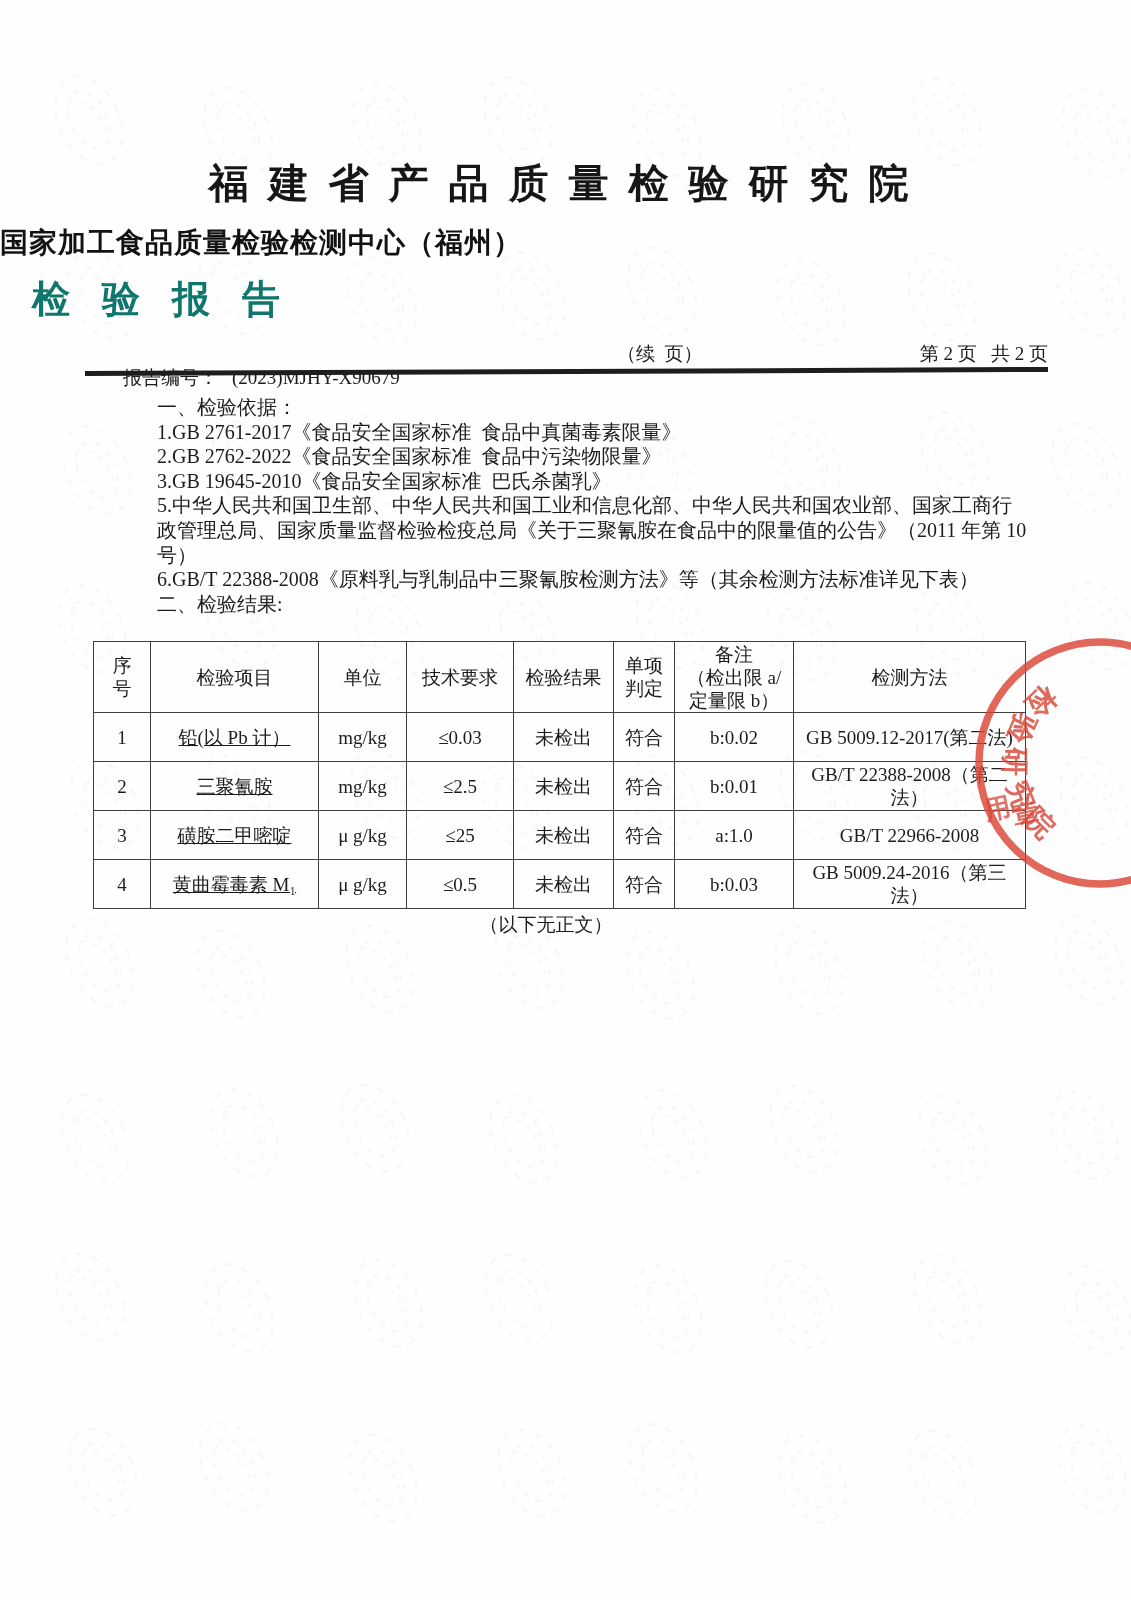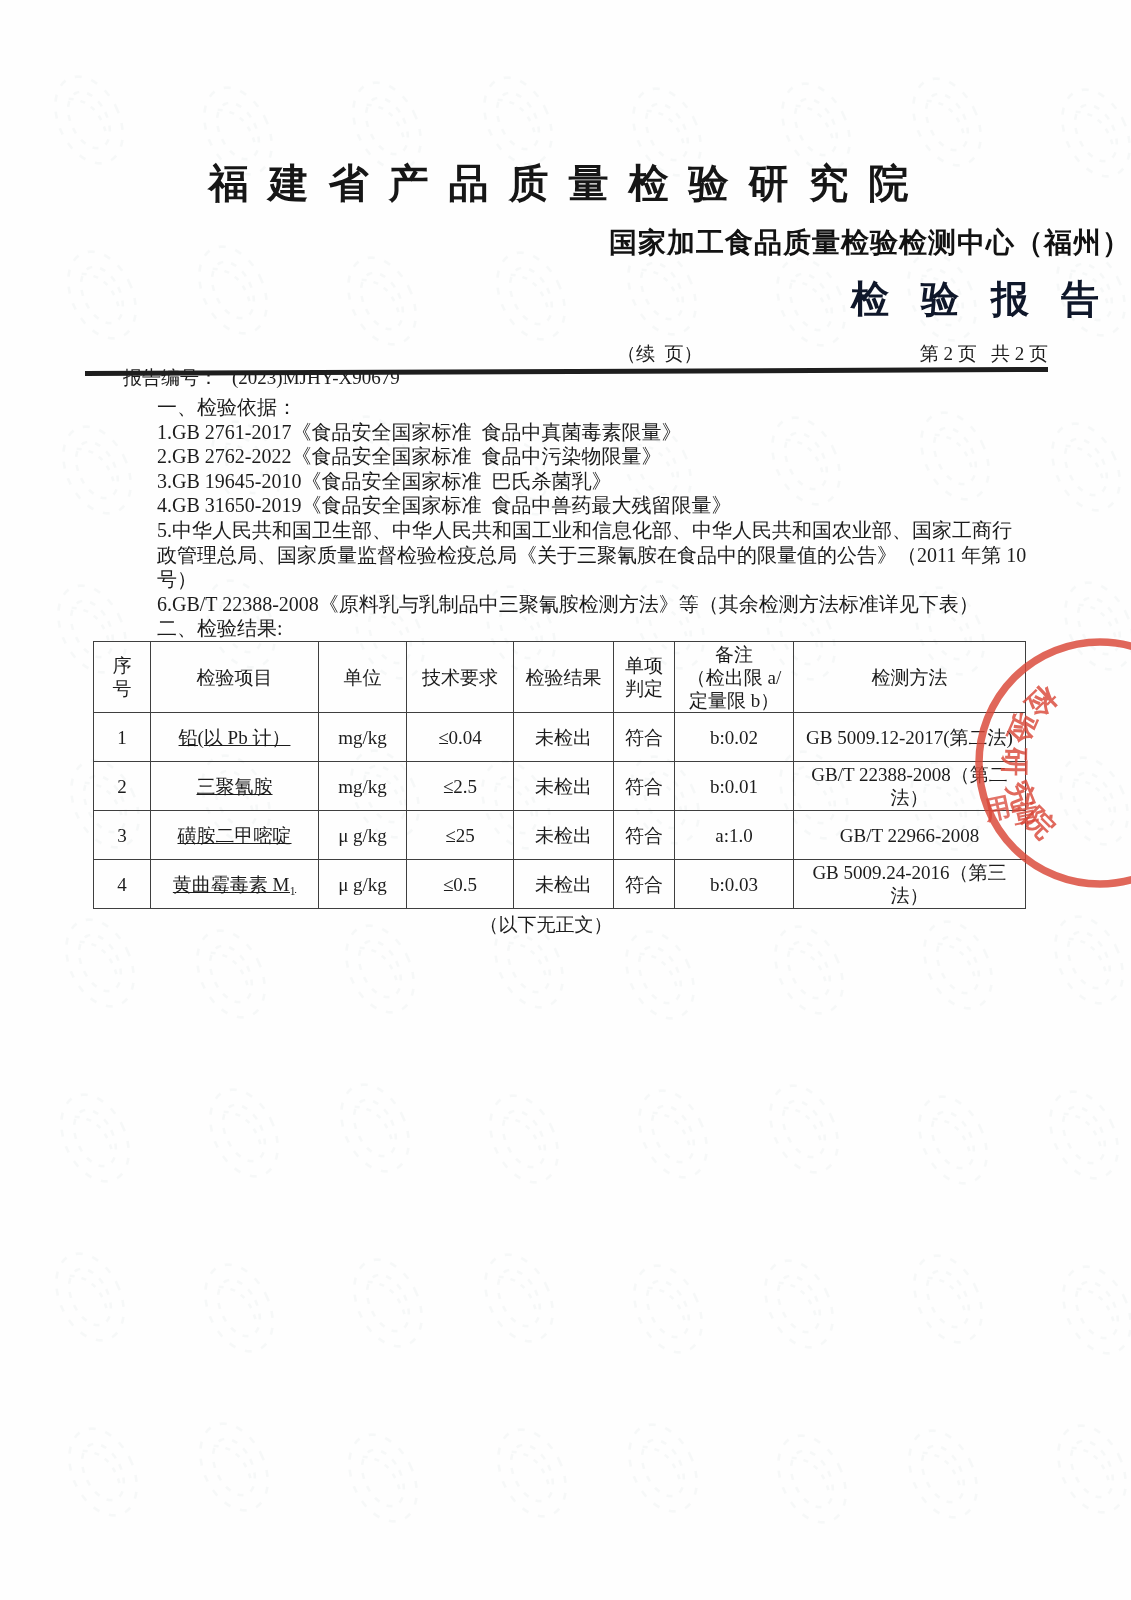--- a/index.html
+++ b/index.html
@@ -17,29 +17,29 @@
   .content{position:absolute;inset:0;z-index:1;}
 
   .title1{
     position:absolute;top:156px;left:0;width:100%;
     text-align:center;font-size:40px;font-weight:bold;
     letter-spacing:20px;padding-left:6px;box-sizing:border-box;
     color:#161616;
   }
   .title2{
     position:absolute;top:224px;left:0;width:100%;
-    text-align:right;font-size:28px;font-weight:bold;
+    text-align:left;font-size:28px;font-weight:bold;
     font-family:"Liberation Sans","DejaVu Sans",sans-serif;
     letter-spacing:1px;color:#121212;
   }
   .title3{
     position:absolute;top:274px;left:0;width:100%;
-    text-align:right;font-size:38px;font-weight:bold;
+    text-align:left;font-size:38px;font-weight:bold;
     letter-spacing:32px;padding-left:32px;box-sizing:border-box;
-    color:#0f172a;
+    color:#0f766e;
   }
   .meta{
     position:absolute;top:341px;left:85px;width:963px;
     display:flex;align-items:baseline;font-size:19px;
     white-space:pre;
   }
   .meta-left{flex:0 0 auto;}
   .meta-left .lbl{margin-right:14px;text-align:right;}
   .meta-center{flex:1 1 auto;text-align:center;}
   .meta-right{flex:0 0 auto;}
@@ -601,21 +601,20 @@
       <div class="meta-right">第 2 页   共 2 页</div>
     </div>
 
     <div class="rule"></div>
 
     <div class="body-text">
       <div class="line">一、检验依据：</div>
       <div class="line">1.GB 2761-2017《食品安全国家标准  食品中真菌毒素限量》</div>
       <div class="line">2.GB 2762-2022《食品安全国家标准  食品中污染物限量》</div>
       <div class="line">3.GB 19645-2010《食品安全国家标准  巴氏杀菌乳》</div>
-      <div class="line">4.GB 31650-2019《食品安全国家标准  食品中兽药最大残留限量》</div>
       <div class="line">5.中华人民共和国卫生部、中华人民共和国工业和信息化部、中华人民共和国农业部、国家工商行</div>
       <div class="line">政管理总局、国家质量监督检验检疫总局《关于三聚氰胺在食品中的限量值的公告》（2011 年第 10</div>
       <div class="line">号）</div>
       <div class="line">6.GB/T 22388-2008《原料乳与乳制品中三聚氰胺检测方法》等（其余检测方法标准详见下表）</div>
       <div class="line">二、检验结果:</div>
     </div>
 
     <table class="results">
       <colgroup>
         <col style="width:57px">
@@ -641,21 +640,21 @@
 （检出限 a/
 定量限 b）</th>
           <th>检测方法</th>
         </tr>
       </thead>
       <tbody>
         <tr>
           <td>1</td>
           <td class="al">铅(以 Pb 计）</td>
           <td>mg/kg</td>
-          <td>≤0.04</td>
+          <td>≤0.03</td>
           <td>未检出</td>
           <td>符合</td>
           <td>b:0.02</td>
           <td class="method">GB 5009.12-2017(第二法)</td>
         </tr>
         <tr>
           <td>2</td>
           <td class="al">三聚氰胺</td>
           <td>mg/kg</td>
           <td>≤2.5</td>

